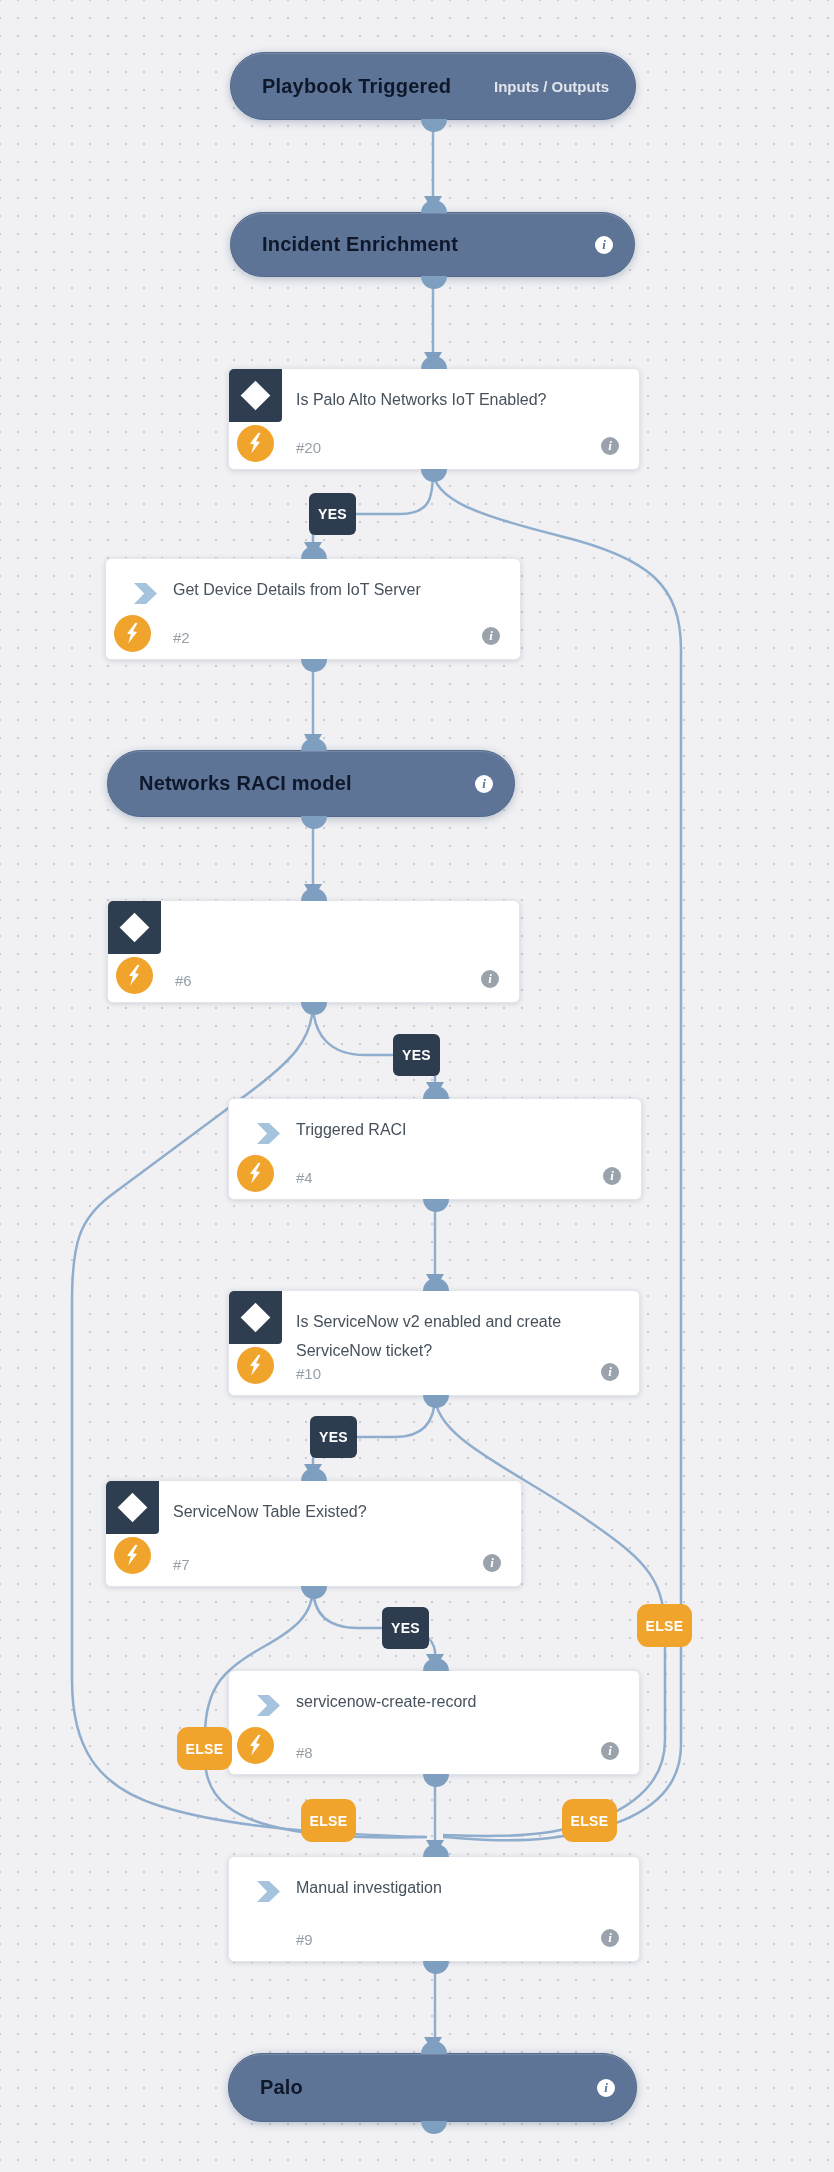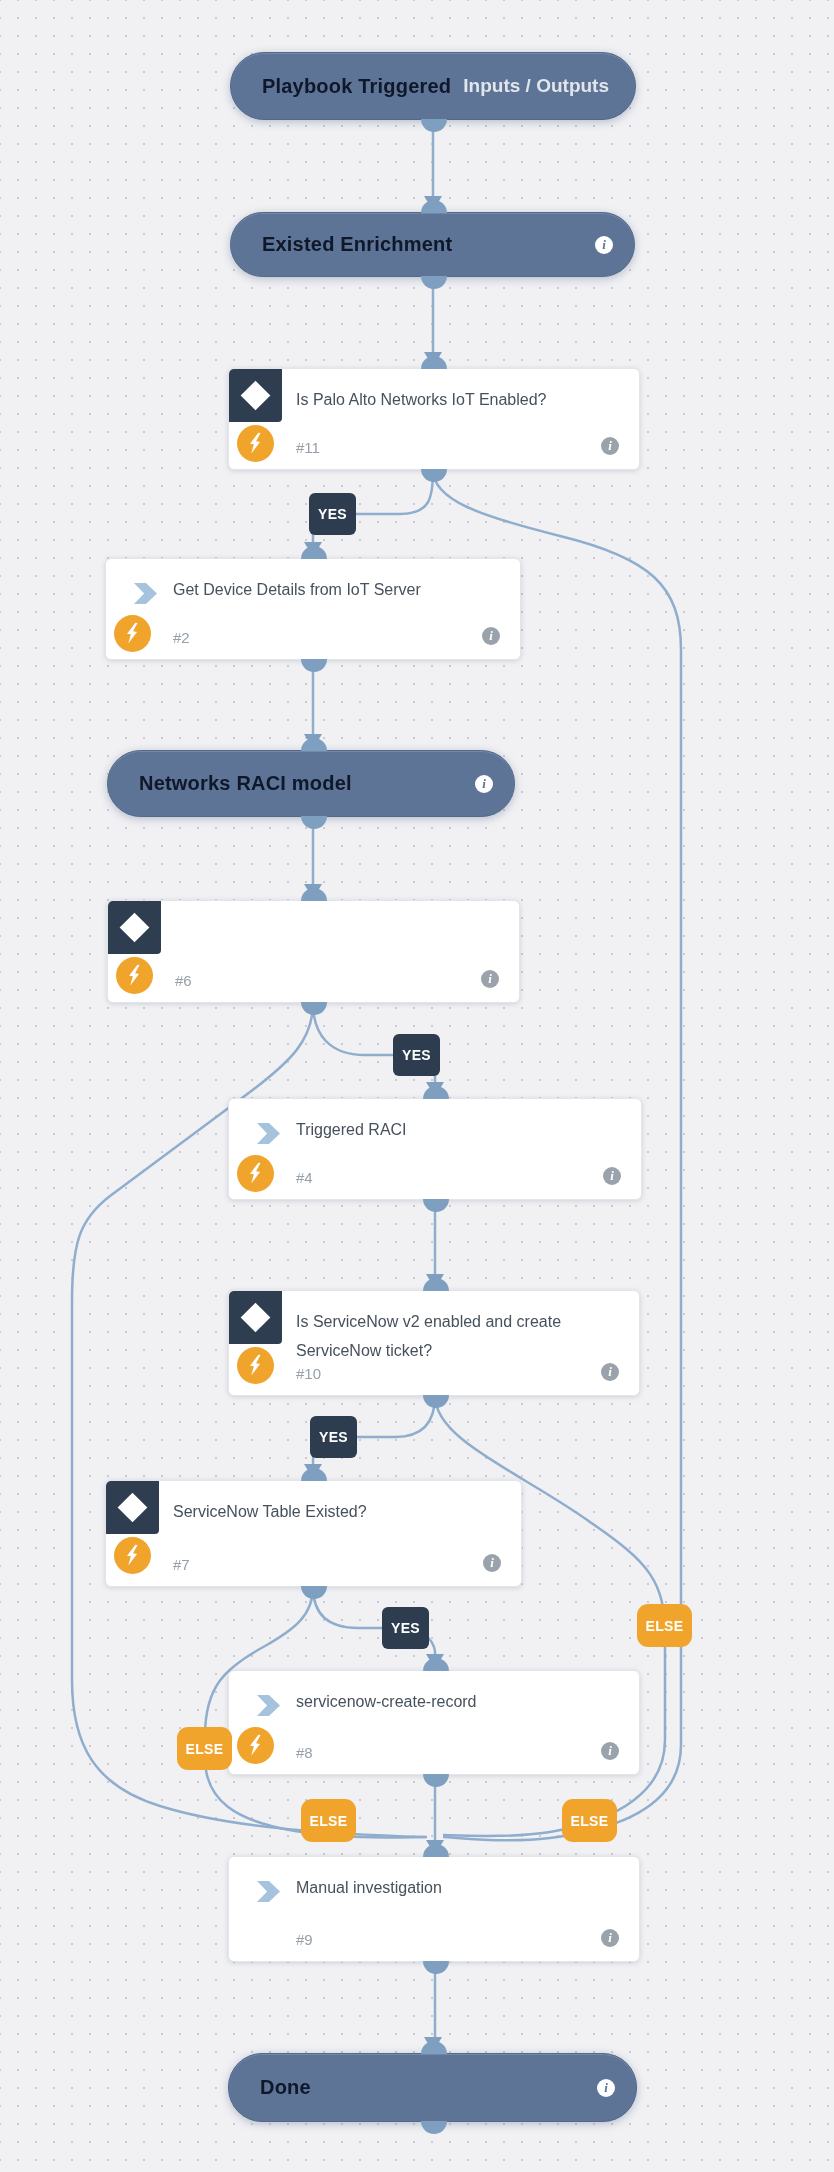--- a/index.html
+++ b/index.html
@@ -24,21 +24,21 @@
     border-radius:34px;
     box-shadow:0 2px 8px rgba(70,90,120,.35), inset 0 1px 0 rgba(255,255,255,.15);
     display:flex;align-items:center;
   }
   .pill .node-title{
     color:#0f172a;font-size:20px;font-weight:bold;
     padding-left:31px;letter-spacing:.2px;
   }
   .pill .pill-right{
     margin-left:auto;padding-right:26px;
-    color:rgba(255,255,255,.82);font-size:19px;font-weight:bold;
+    color:rgba(255,255,255,.82);font-size:15px;font-weight:bold;
   }
   .info-pill{
     margin-left:auto;margin-right:21px;
     width:18px;height:18px;border-radius:50%;
     background:#ffffff;color:#5d7496;
     font-family:"Liberation Serif",serif;font-weight:bold;font-style:italic;
     font-size:13px;line-height:18px;text-align:center;
     flex:0 0 auto;
   }
   
@@ -141,35 +141,35 @@
     </g>
   </svg>
 
   <div class="node pill" style="left:230px;top:52px;width:406px;height:68px;">
     <span class="node-title">Playbook Triggered</span>
     <span class="pill-right">Inputs / Outputs</span>
     <span class="stub bottom" style="left:190px;"></span>
   </div>
 
   <div class="node pill" style="left:230px;top:212px;width:405px;height:65px;">
-    <span class="node-title">Existed Enrichment</span>
+    <span class="node-title">Incident Enrichment</span>
     <span class="info-pill">i</span>
     <span class="stub top" style="left:190px;"></span>
     <span class="stub bottom" style="left:190px;"></span>
   </div>
 
   <div class="node card" style="left:228px;top:368px;width:412px;height:102px;">
     <span class="cond-icon">
         <span class="diamond"></span>
       </span>
     <span class="bolt-circle">
         <span class="bolt"></span>
       </span>
     <span class="node-title">Is Palo Alto Networks IoT Enabled?</span>
-    <span class="node-id">#11</span>
+    <span class="node-id">#20</span>
     <span class="info-card">i</span>
     <span class="stub top" style="left:192px;"></span>
     <span class="stub bottom" style="left:192px;"></span>
   </div>
 
   <div class="node card" style="left:105px;top:558px;width:416px;height:102px;">
     <span class="chevron-icon"></span>
     <span class="bolt-circle">
         <span class="bolt"></span>
       </span>
@@ -255,21 +255,21 @@
   <div class="node card" style="left:228px;top:1856px;width:412px;height:106px;">
     <span class="chevron-icon"></span>
     <span class="node-title">Manual investigation</span>
     <span class="node-id">#9</span>
     <span class="info-card">i</span>
     <span class="stub top" style="left:194px;"></span>
     <span class="stub bottom" style="left:194px;"></span>
   </div>
 
   <div class="node pill" style="left:228px;top:2053px;width:409px;height:69px;">
-    <span class="node-title">Done</span>
+    <span class="node-title">Palo</span>
     <span class="info-pill">i</span>
     <span class="stub top" style="left:192px;"></span>
     <span class="stub bottom" style="left:192px;"></span>
   </div>
 
   <div class="badge yes" style="left:309px;top:493px;">YES</div>
   <div class="badge yes" style="left:393px;top:1034px;">YES</div>
   <div class="badge yes" style="left:310px;top:1416px;">YES</div>
   <div class="badge yes" style="left:382px;top:1607px;">YES</div>
   <div class="badge else" style="left:637px;top:1604px;">ELSE</div>

